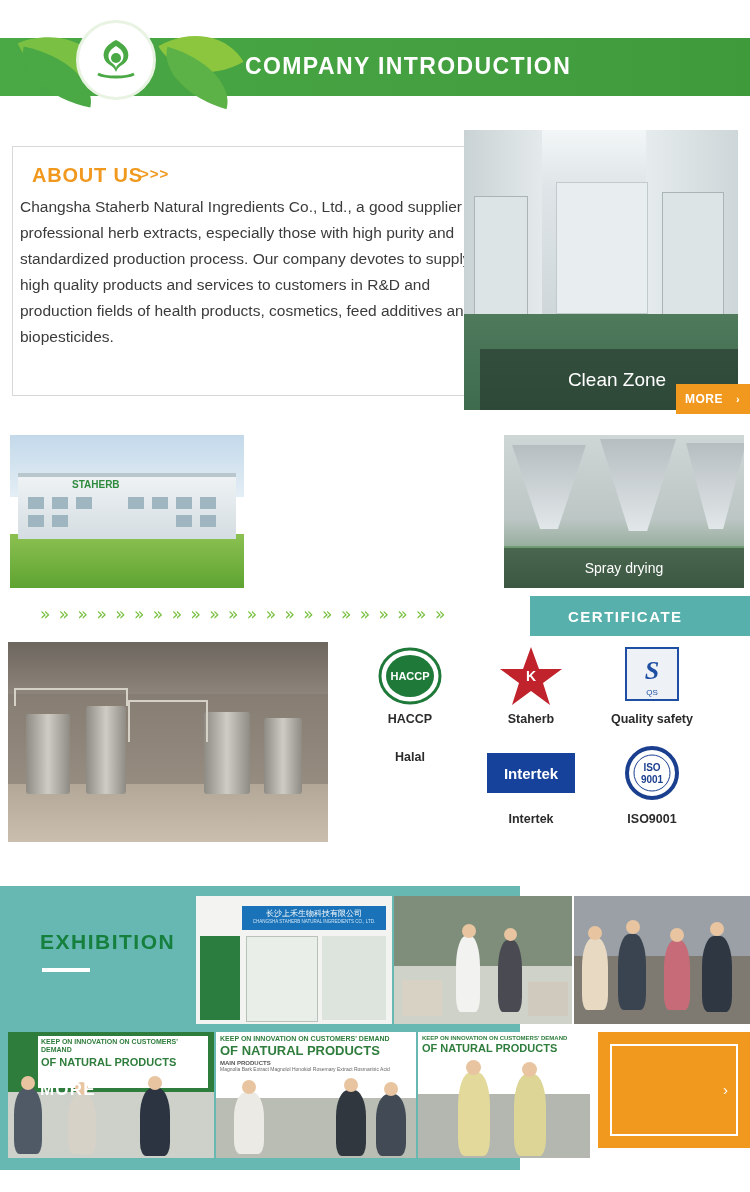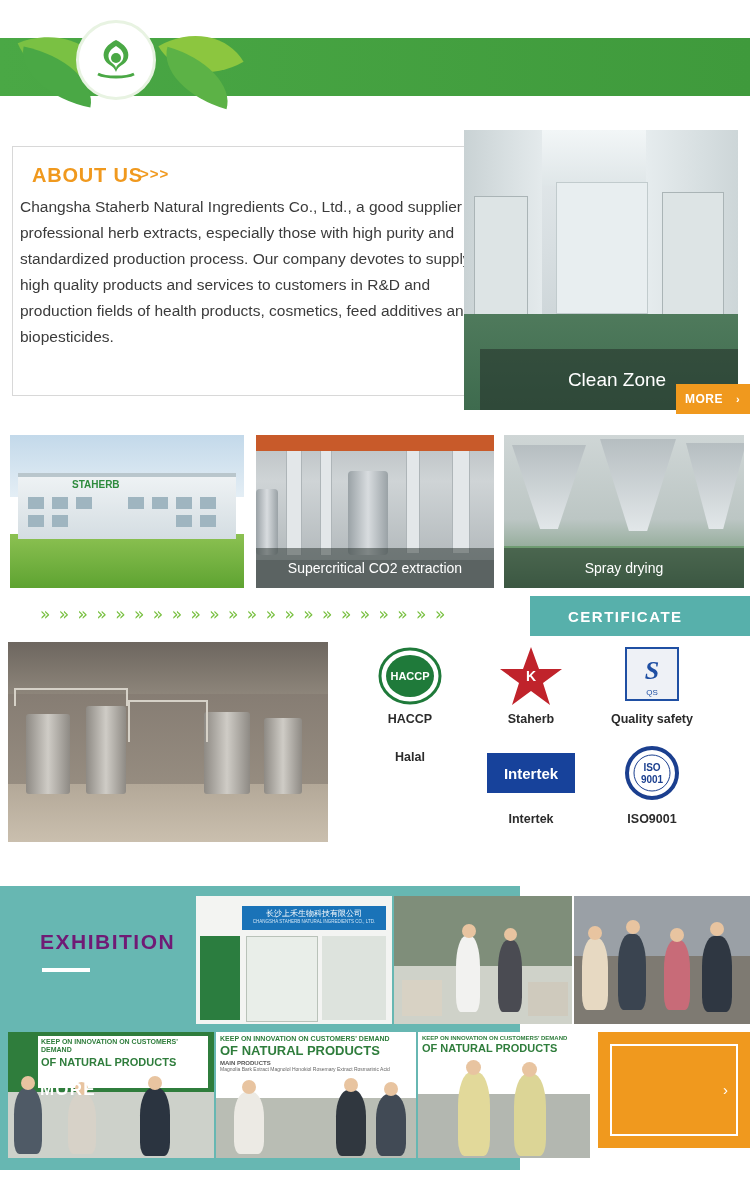--- a/index.html
+++ b/index.html
@@ -30,21 +30,20 @@
     background: linear-gradient(to right, #4aa845, #3f9a3c);
   }
   .header-title {
     position: absolute;
     left: 245px;
     top: 53px;
     font-size: 23px;
     font-weight: bold;
     color: #ffffff;
     letter-spacing: 1.4px;
-    margin-top: 40px;
   }
   .logo-wrap {
     position: absolute;
     left: 18px;
     top: 8px;
     width: 215px;
     height: 95px;
   }
   .leaf {
     position: absolute;
@@ -405,21 +404,21 @@
     width: 520px;
     height: 140px;
     background: #67b7b2;
   }
   .exhib-title {
     position: absolute;
     left: 40px;
     top: 930px;
     font-size: 21px;
     font-weight: bold;
-    color: #701a75;
+    color: #15803d;
     letter-spacing: 1.5px;
   }
   .exhib-underline {
     position: absolute;
     left: 42px;
     top: 968px;
     width: 48px;
     height: 4px;
     background: #ffffff;
   }
@@ -521,32 +520,20 @@
     <div class="factory-win" style="left:142px; top:62px; width:16px; height:12px;"></div>
     <div class="factory-win" style="left:166px; top:62px; width:16px; height:12px;"></div>
     <div class="factory-win" style="left:190px; top:62px; width:16px; height:12px;"></div>
     <div class="factory-win" style="left:18px; top:80px; width:16px; height:12px;"></div>
     <div class="factory-win" style="left:42px; top:80px; width:16px; height:12px;"></div>
     <div class="factory-win" style="left:166px; top:80px; width:16px; height:12px;"></div>
     <div class="factory-win" style="left:190px; top:80px; width:16px; height:12px;"></div>
     <div class="factory-logo">STAHERB</div>
   </div>
 
-  <div class="ph ph2">
-    <div class="pipes-bg"></div>
-    <div class="pipe" style="left:30px; top:0; width:14px; height:120px;"></div>
-    <div class="pipe" style="left:64px; top:0; width:10px; height:120px;"></div>
-    <div class="pipe" style="left:150px; top:0; width:12px; height:118px;"></div>
-    <div class="pipe" style="left:196px; top:0; width:16px; height:118px;"></div>
-    <div class="tank" style="left:92px; top:36px; width:40px; height:84px;"></div>
-    <div class="tank" style="left:0px; top:54px; width:22px; height:66px;"></div>
-    <div style="position:absolute; left:0; top:0; width:100%; height:16px; background:#c85a2a;"></div>
-    <div style="position:absolute; left:0; bottom:0; width:100%; height:28px; background:#8f9497;"></div>
-    <div class="cap-strip">Supercritical CO2 extraction</div>
-  </div>
 
   <div class="ph ph3">
     <div class="spray-bg"></div>
     <div class="spray-cone" style="left:8px; top:10px; width:74px; height:84px;"></div>
     <div class="spray-cone" style="left:96px; top:4px; width:76px; height:92px;"></div>
     <div class="spray-cone" style="left:182px; top:8px; width:60px; height:86px;"></div>
     <div class="spray-floor"></div>
     <div class="cap-strip">Spray drying</div>
   </div>
 </div>

